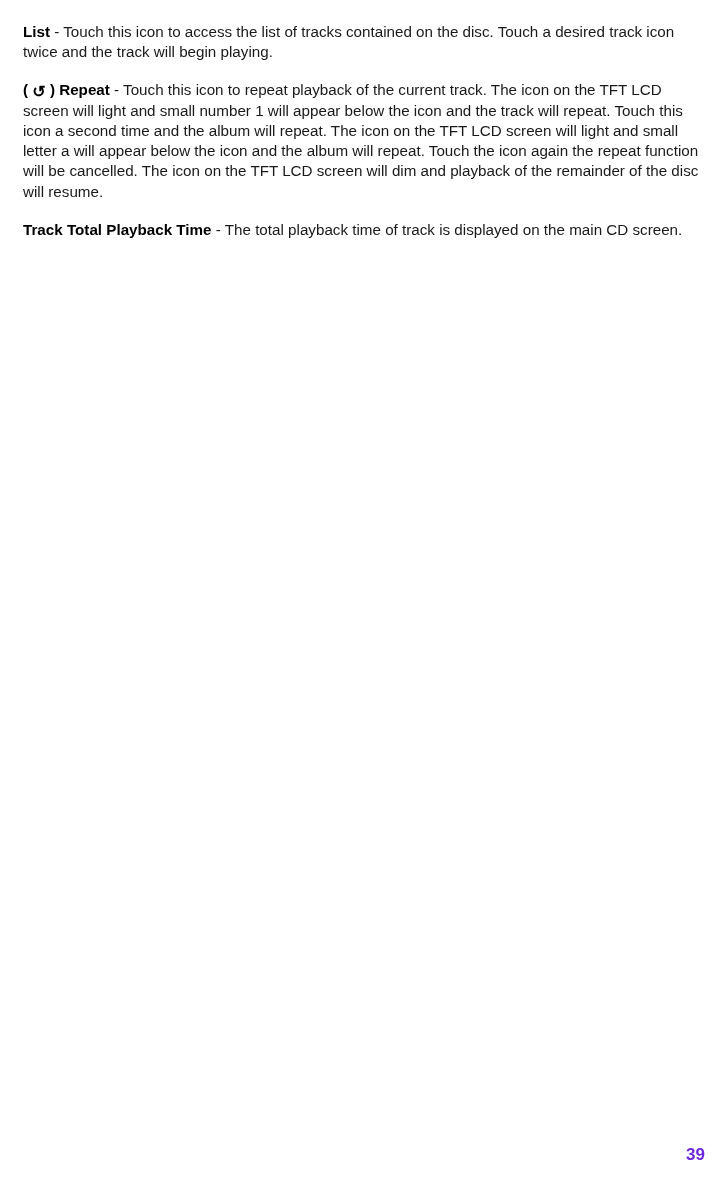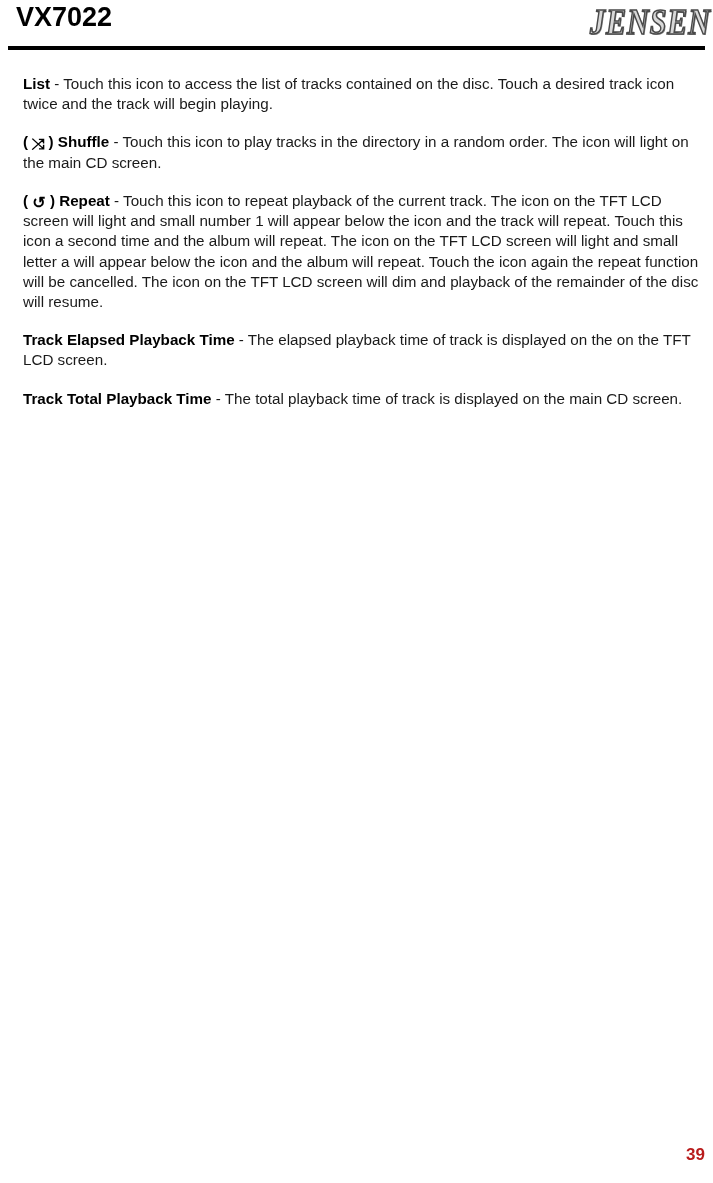--- a/index.html
+++ b/index.html
@@ -91,46 +91,39 @@
     font-size: 16px;
     font-weight: bold;
   }
   
   .page-number {
     position: absolute;
     right: 8px;
     bottom: 18px;
     font-size: 17px;
     font-weight: bold;
-    color: #b91c1c;
+    color: #6d28d9;
     font-family: "Liberation Sans", sans-serif;
   }
 </style>
 </head>
 <body>
 
 <div class="page">
 
-  <div class="header">
-    <div class="model-title">VX7022</div>
-    <div class="brand-logo">JENSEN</div>
-    <div class="header-rule"></div>
-  </div>
 
   <div class="content">
 
     <p class="para"><b class="term">List</b><span> - Touch this icon to access the list of tracks contained on the disc. Touch a desired track icon twice and the track will begin playing.</span></p>
 
-    <p class="para"><b class="term">( </b><b class="term icon-glyph shuffle-icon">⤨</b><b class="term"> ) </b><b class="term">Shuffle</b><span> - Touch this icon to play tracks in the directory in a random order. The icon will light on the main CD screen.</span></p>
 
     <p class="para"><b class="term">( </b><b class="term icon-glyph repeat-icon">↺</b><b class="term"> ) </b><b class="term">Repeat</b><span> - Touch this icon to repeat playback of the current track. The icon on the TFT LCD screen will light and small number 1 will appear below the icon and the track will repeat. Touch this icon a second time and the album will repeat. The icon on the TFT LCD screen will light and small letter a will appear below the icon and the album will repeat. Touch the icon again the repeat function will be cancelled. The icon on the TFT LCD screen will dim and playback of the remainder of the disc will resume.</span></p>
 
 
 
-    <p class="para"><b class="term">Track Elapsed Playback Time</b><span> - The elapsed playback time of track is displayed on the on the TFT LCD screen.</span></p>
 
     <p class="para"><b class="term">Track Total Playback Time</b><span> - The total playback time of track is displayed on the main CD screen.</span></p>
 
   </div>
 
   <div class="page-number">39</div>
 
 </div>
 
 </body></html>

